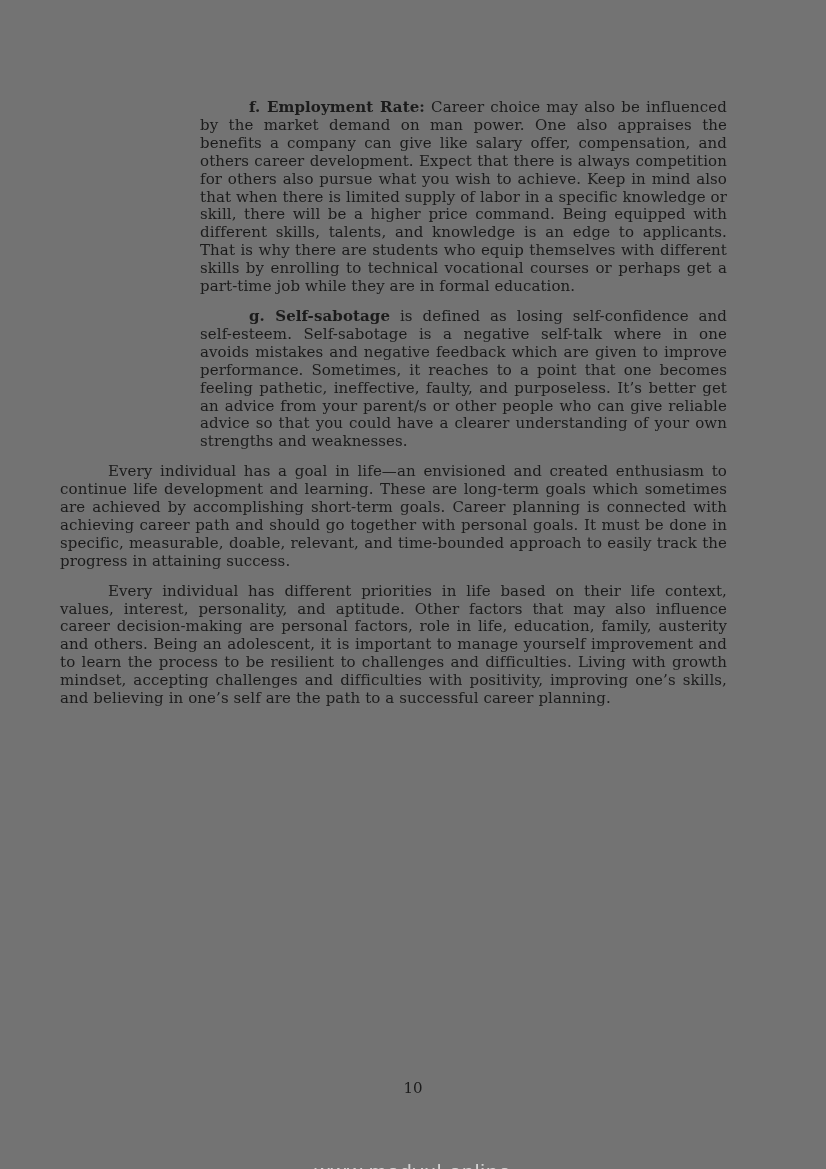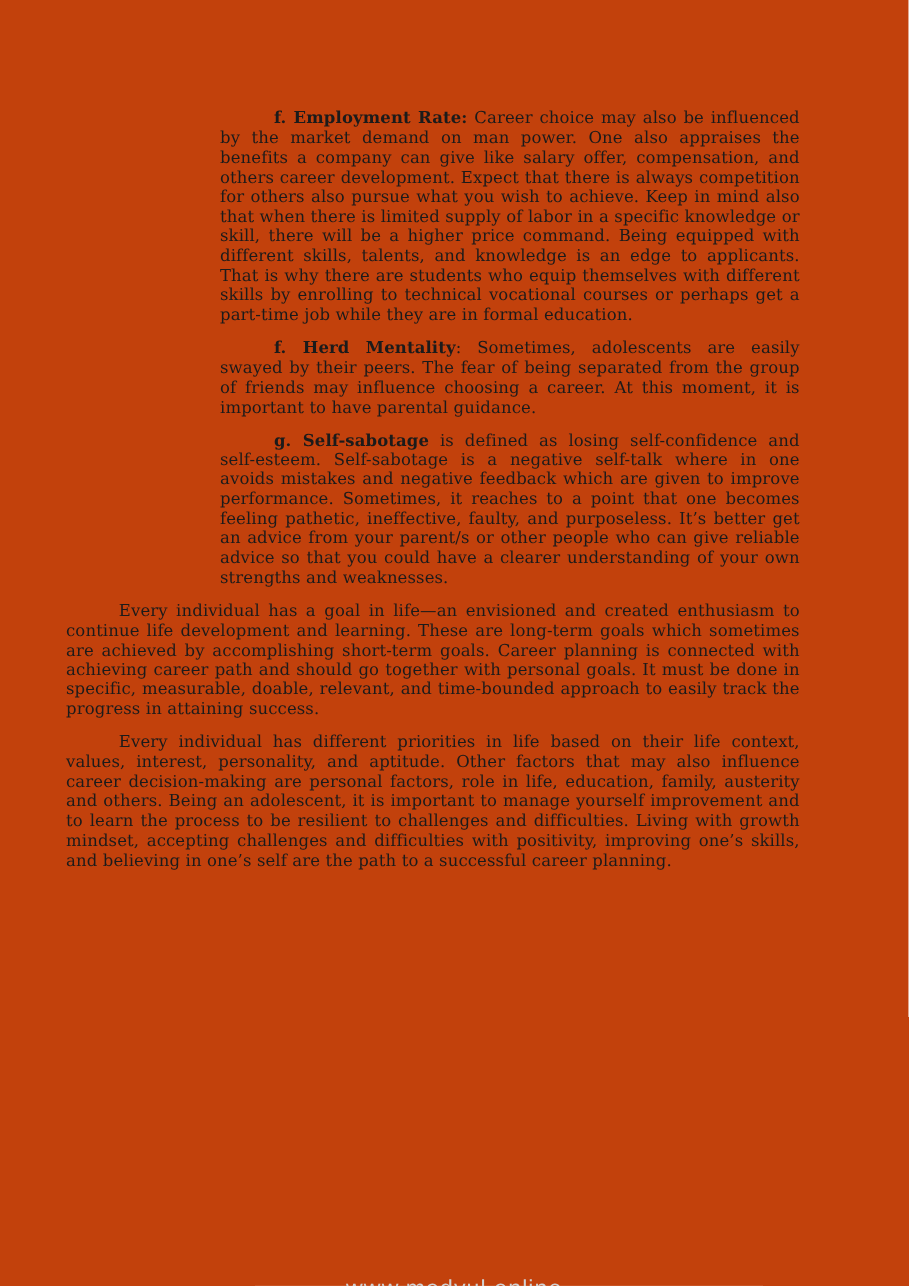--- a/index.html
+++ b/index.html
@@ -4,21 +4,21 @@
 <style>
   html, body {
     margin: 0;
     padding: 0;
     background: #ffffff;
   }
   .page {
     position: relative;
     width: 826px;
     height: 1169px;
-    background: #c2410c;
+    background: #737373;
     font-family: "DejaVu Serif", serif;
     color: #1b1b1b;
     overflow: hidden;
   }
   .content {
     position: absolute;
     top: 99px;
     left: 0;
     right: 0;
   }
@@ -59,25 +59,25 @@
   }
 </style>
 </head>
 <body>
 
 <div class="page">
   <div class="content">
 
     <p class="para"><span class="lead">f. Employment Rate:</span><span> Career choice may also be influenced by the market demand on man power. One also appraises the benefits a company can give like salary offer, compensation, and others career development. Expect that there is always competition for others also pursue what you wish to achieve. Keep in mind also that when there is limited supply of labor in a specific knowledge or skill, there will be a higher price command.  Being equipped with different skills, talents, and knowledge is an edge to applicants. That is why there are students who equip themselves with different skills by enrolling to technical vocational courses or perhaps get a part-time job while they are in formal education.</span></p>
 
-    <p class="para"><span class="lead">f. Herd Mentality</span><span>: Sometimes, adolescents are easily swayed by their peers. The fear of being separated from the group of friends may influence choosing a career.   At this moment, it is important to have parental guidance.</span></p>
 
     <p class="para"><span class="lead">g. Self-sabotage</span><span> is defined as losing self-confidence and self-esteem. Self-sabotage is a negative self-talk where in one avoids mistakes and negative feedback which are given to improve performance. Sometimes, it reaches to a point that one becomes feeling pathetic, ineffective, faulty, and purposeless. It’s better get an advice from your parent/s or other people who can give reliable advice so that you could have a clearer understanding of your own strengths and weaknesses.</span></p>
 
     <p class="para full"><span>Every individual has a goal in life—an envisioned and created enthusiasm to continue life development and learning. These are long-term goals which sometimes are achieved by accomplishing short-term goals. Career planning is connected with achieving career path and should go together with personal goals. It must be done in specific, measurable, doable, relevant, and time-bounded approach to easily track the progress in attaining success.</span></p>
 
     <p class="para full"><span>Every individual has different priorities in life based on their life context, values, interest, personality, and aptitude. Other factors that may also influence career decision-making are personal factors, role in life, education, family, austerity and others. Being an adolescent, it is important to manage yourself improvement and to learn the process to be resilient to challenges and difficulties. Living with growth mindset, accepting challenges and difficulties with positivity, improving one’s skills, and believing in one’s self are the path to a successful career planning.</span></p>
 
   </div>
 
+  <div class="page-number">10</div>
 
   <div class="watermark">www.modyul.online</div>
 </div>
 
 </body></html>

